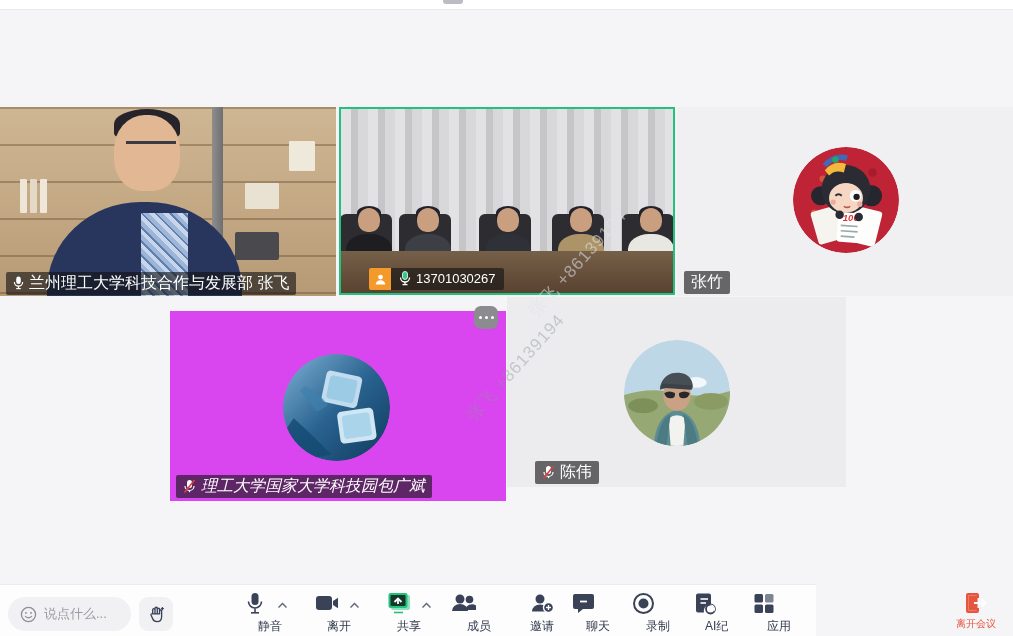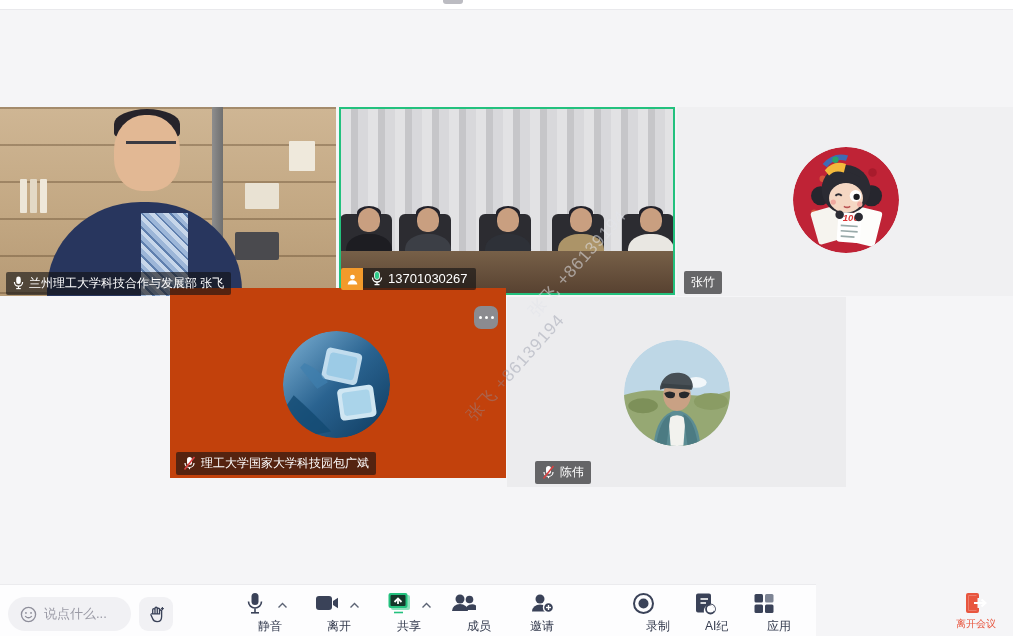--- a/index.html
+++ b/index.html
@@ -9,21 +9,21 @@
   .top-handle{position:absolute;left:443px;top:0;width:20px;height:4px;background:#bcbcc2;border-radius:0 0 3px 3px;}
 
   
   .tile{position:absolute;overflow:hidden;}
   .tileA{left:0;top:107px;width:336px;height:189px;background:
       repeating-linear-gradient(180deg,rgba(84,60,34,.35) 0 2px,rgba(0,0,0,0) 2px 37px),
       linear-gradient(180deg,#cfb694,#c3a883 55%,#b69a75);}
   .tileB{left:339px;top:107px;width:336px;height:188px;border:2px solid #23c17e;box-sizing:border-box;background:
       repeating-linear-gradient(90deg,#e2e2e4 0 10px,#c6c6c9 10px 17px,#d8d8db 17px 27px);}
   .tileC{left:677px;top:107px;width:336px;height:189px;background:#f0f0f2;}
-  .tileD{left:170px;top:288px;width:336px;height:190px;background:#c2410c;}
+  .tileD{left:170px;top:311px;width:336px;height:190px;background:#d946ef;font-style:italic;}
   .tileE{left:507px;top:297px;width:339px;height:190px;background:#ececee;}
 
   
   .post{position:absolute;left:63%;top:0;width:11px;height:100%;background:linear-gradient(90deg,#8e8e8e,#6f6f6f);}
   .book{position:absolute;border-radius:1px;}
   .personA-torso{position:absolute;left:14%;bottom:-4px;width:58%;height:52%;background:#28365e;border-radius:48% 48% 0 0/90% 90% 0 0;}
   .personA-shirt{position:absolute;left:42%;bottom:0;width:14%;height:44%;background:repeating-linear-gradient(45deg,#9db6d8 0 4px,#c7d6ea 4px 8px,#5f7fae 8px 10px);}
   .personA-head{position:absolute;left:34%;top:4%;width:66px;height:76px;background:#e2b894;border-radius:46% 46% 42% 42%;}
   .personA-hair{position:absolute;left:34%;top:1%;width:66px;height:30px;background:#26232a;border-radius:50% 50% 20% 20%;}
   .personA-glasses{position:absolute;left:37.5%;top:18%;width:50px;height:10px;border-top:3px solid #3a3a42;}
@@ -35,22 +35,22 @@
   .s-head{position:absolute;left:10px;bottom:28px;width:22px;height:24px;background:#c99f80;border-radius:50% 50% 44% 44%;}
   .s-hair{position:absolute;left:9px;bottom:40px;width:24px;height:14px;background:#23222a;border-radius:50% 50% 10% 10%;}
   .s-body{position:absolute;left:-2px;bottom:-8px;width:46px;height:34px;border-radius:45% 45% 0 0;}
 
   
   .avatar{position:absolute;border-radius:50%;overflow:hidden;}
   .avatar svg{display:block;}
 
   
   .name-tag{position:absolute;display:inline-flex;align-items:center;gap:5px;background:rgba(18,18,20,.62);color:#fff;
-    font-size:12px;line-height:16px;padding:3px 7px 4px;border-radius:2px;white-space:nowrap;z-index:4;}
-  .tag-row{position:absolute;display:flex;align-items:stretch;z-index:4;}
+    font-size:16px;line-height:16px;padding:3px 7px 4px;border-radius:2px;white-space:nowrap;z-index:4;}
+  .tag-row{position:absolute;display:flex;align-items:stretch;z-index:4;padding-left:28px;}
   .host-badge{width:22px;background:#f39a2b;display:flex;align-items:center;justify-content:center;border-radius:2px 0 0 2px;}
   .tag-dark{display:flex;align-items:center;gap:5px;background:rgba(18,18,20,.62);color:#fff;font-size:13px;padding:3px 8px 4px;border-radius:0 2px 2px 0;}
 
   .more-btn{position:absolute;left:474px;top:306px;width:24px;height:23px;background:#8b8b90;border-radius:7px;
     display:flex;align-items:center;justify-content:center;gap:3px;z-index:5;}
   .more-btn i{width:3px;height:3px;border-radius:50%;background:#fff;display:block;}
 
   .watermark{position:absolute;color:rgba(140,146,162,.42);font-size:17px;letter-spacing:1px;white-space:nowrap;
     transform:rotate(-48deg);z-index:6;pointer-events:none;}
   .wm2{color:rgba(225,228,233,.55);}
@@ -330,20 +330,27 @@
       <svg width="24" height="23" viewBox="0 0 24 23">
         <circle cx="10" cy="7" r="4.5" fill="#3a4258"></circle>
         <path d="M2 19.5 a8 7 0 0 1 16 0 z" fill="#3a4258"></path>
         <circle cx="18.5" cy="15.5" r="5" fill="#3a4258" stroke="#fdfdfe" stroke-width="1.4"></circle>
         <line x1="18.5" y1="13" x2="18.5" y2="18" stroke="#fff" stroke-width="1.4"></line>
         <line x1="16" y1="15.5" x2="21" y2="15.5" stroke="#fff" stroke-width="1.4"></line>
       </svg>
       <span class="lbl">邀请</span>
     </div>
 
+    <div class="tbtn" style="left:553px;width:60px;">
+      <svg width="23" height="23" viewBox="0 0 23 23">
+        <path d="M3 2 h17 a2 2 0 0 1 2 2 v11 a2 2 0 0 1 -2 2 h-9 l-5 4 v-4 h-3 a2 2 0 0 1 -2 -2 v-11 a2 2 0 0 1 2 -2 z" fill="#3a4258"></path>
+        <line x1="8" y1="9.5" x2="15" y2="9.5" stroke="#fff" stroke-width="1.8"></line>
+      </svg>
+      <span class="lbl">聊天</span>
+    </div>
 
     <div class="tbtn" style="left:613px;width:60px;">
       <svg width="23" height="23" viewBox="0 0 23 23">
         <circle cx="11.5" cy="11.5" r="9.5" fill="none" stroke="#3a4258" stroke-width="2"></circle>
         <circle cx="11.5" cy="11.5" r="5" fill="#3a4258"></circle>
       </svg>
       <span class="lbl">录制</span>
     </div>
 
     <div class="tbtn" style="left:675px;width:60px;">

